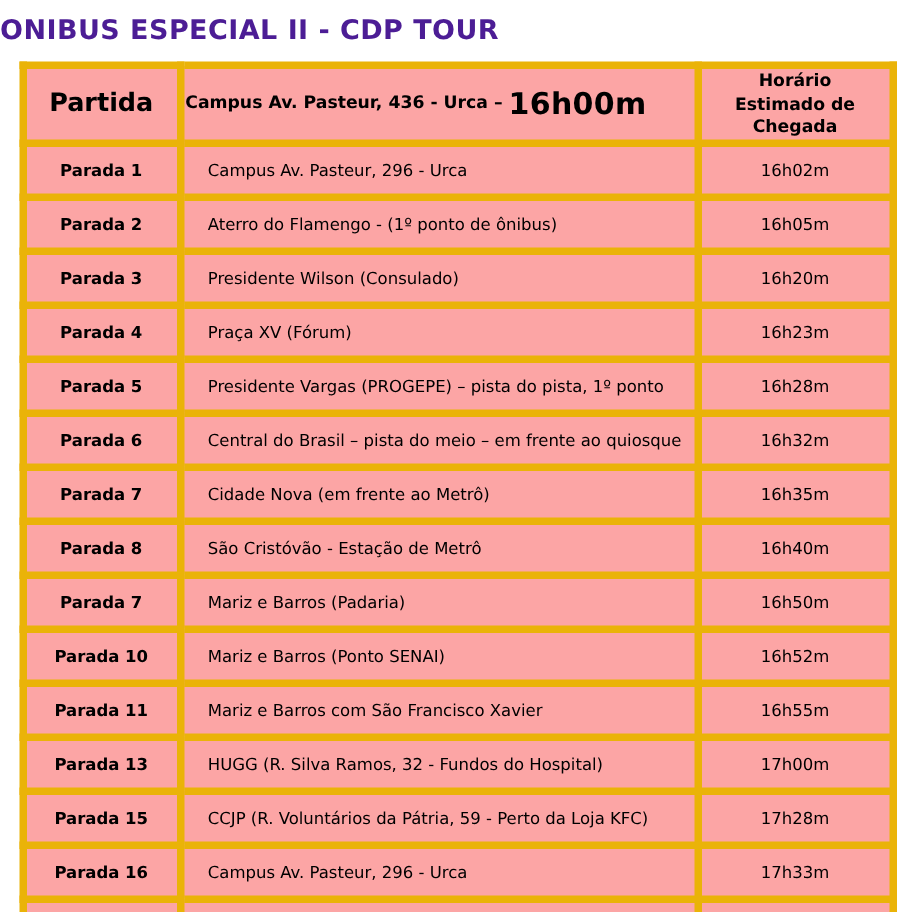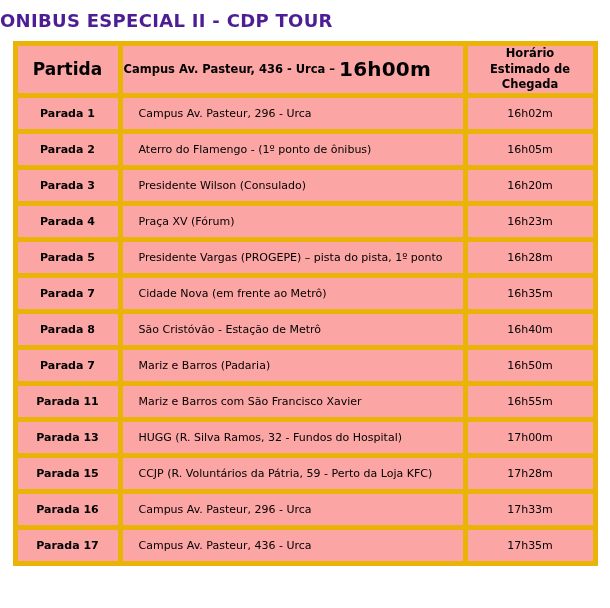--- a/index.html
+++ b/index.html
@@ -126,33 +126,43 @@
           <td class="col-stop">Parada 4</td>
           <td class="col-place">Praça XV (Fórum)</td>
           <td class="col-time">16h23m</td>
         </tr>
         <tr>
           <td class="col-stop">Parada 5</td>
           <td class="col-place">Presidente Vargas (PROGEPE) – pista do pista, 1º ponto</td>
           <td class="col-time">16h28m</td>
         </tr>
         <tr>
+          <td class="col-stop">Parada 6</td>
+          <td class="col-place">Central do Brasil – pista do meio – em frente ao quiosque</td>
+          <td class="col-time">16h32m</td>
+        </tr>
+        <tr>
           <td class="col-stop">Parada 7</td>
           <td class="col-place">Cidade Nova (em frente ao Metrô)</td>
           <td class="col-time">16h35m</td>
         </tr>
         <tr>
           <td class="col-stop">Parada 8</td>
           <td class="col-place">São Cristóvão - Estação de Metrô</td>
           <td class="col-time">16h40m</td>
         </tr>
         <tr>
           <td class="col-stop">Parada 7</td>
           <td class="col-place">Mariz e Barros (Padaria)</td>
           <td class="col-time">16h50m</td>
+        </tr>
+        <tr>
+          <td class="col-stop">Parada 10</td>
+          <td class="col-place">Mariz e Barros (Ponto SENAI)</td>
+          <td class="col-time">16h52m</td>
         </tr>
         <tr>
           <td class="col-stop">Parada 11</td>
           <td class="col-place">Mariz e Barros com São Francisco Xavier</td>
           <td class="col-time">16h55m</td>
         </tr>
         <tr>
           <td class="col-stop">Parada 13</td>
           <td class="col-place">HUGG (R. Silva Ramos, 32 - Fundos do Hospital)</td>
           <td class="col-time">17h00m</td>

